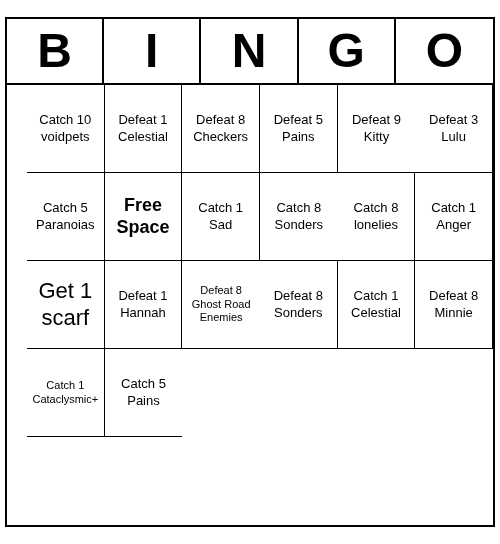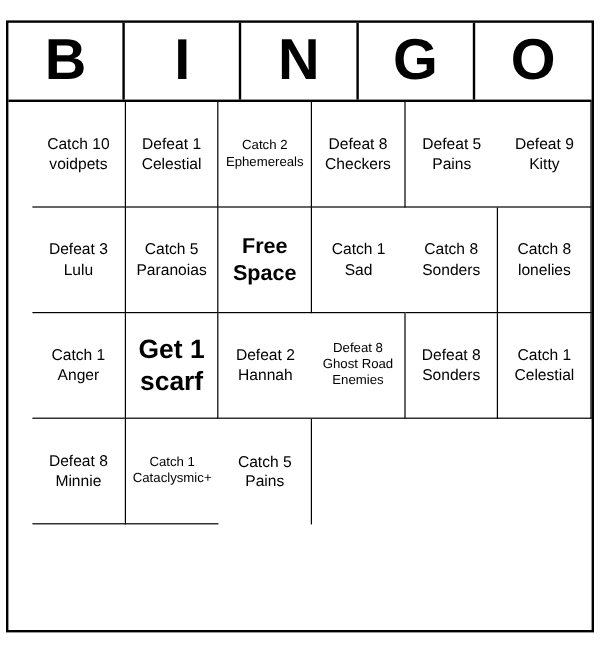--- a/index.html
+++ b/index.html
@@ -57,54 +57,53 @@
     .bingo-cell:nth-child(n+21) {
       border-bottom: none;
     }
     .bingo-cell.free-space {
       font-size: 18px;
       font-weight: bold;
       line-height: 1.2;
     }
     .bingo-cell.get-scarf {
       font-size: 22px;
-      font-weight: bold;
+      font-weight: normal;
       line-height: 1.2;
     }
     .bingo-cell.small-text {
       font-size: 11px;
     }
   </style>
 </head>
 <body>
 
 <div class="bingo-card">
   <div class="bingo-header">
   <div class="bingo-letter">B</div>
       <div class="bingo-letter">I</div>
       <div class="bingo-letter">N</div>
       <div class="bingo-letter">G</div>
       <div class="bingo-letter">O</div>
     </div>
   <div class="bingo-grid">
   <div class="bingo-cell">Catch 10 voidpets</div>
       <div class="bingo-cell">Defeat 1 Celestial</div>
-      <div class="bingo-cell small-text">Catch 2 Ephemereals</div>
       <div class="bingo-cell">Defeat 8 Checkers</div>
       <div class="bingo-cell">Defeat 5 Pains</div>
       <div class="bingo-cell">Defeat 9 Kitty</div>
       <div class="bingo-cell">Defeat 3 Lulu</div>
       <div class="bingo-cell">Catch 5 Paranoias</div>
       <div class="bingo-cell free-space">Free Space</div>
       <div class="bingo-cell">Catch 1 Sad</div>
       <div class="bingo-cell">Catch 8 Sonders</div>
       <div class="bingo-cell">Catch 8 lonelies</div>
       <div class="bingo-cell">Catch 1 Anger</div>
       <div class="bingo-cell get-scarf">Get 1 scarf</div>
-      <div class="bingo-cell">Defeat 2 Hannah</div>
+      <div class="bingo-cell">Defeat 1 Hannah</div>
       <div class="bingo-cell small-text">Defeat 8 Ghost Road Enemies</div>
       <div class="bingo-cell">Defeat 8 Sonders</div>
       <div class="bingo-cell">Catch 1 Celestial</div>
       <div class="bingo-cell">Defeat 8 Minnie</div>
       <div class="bingo-cell small-text">Catch 1 Cataclysmic+</div>
       <div class="bingo-cell">Catch 5 Pains</div>
     </div>
 </div>
 
 </body></html>

